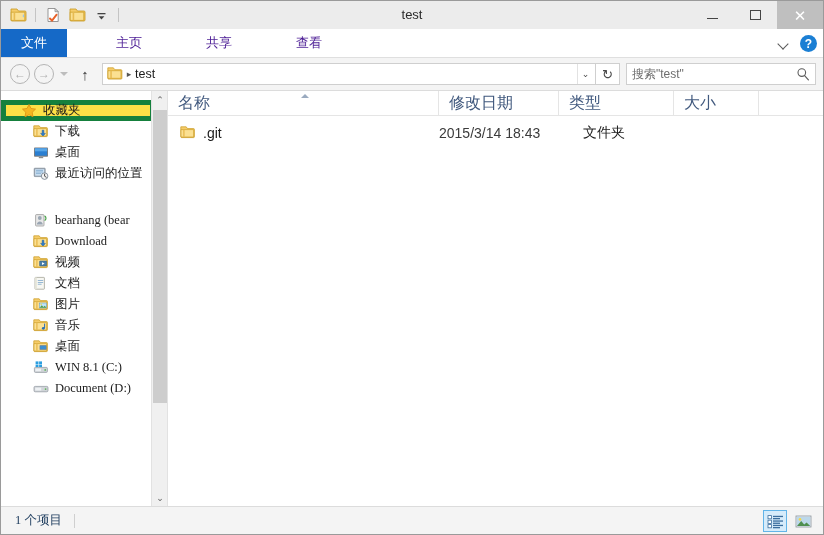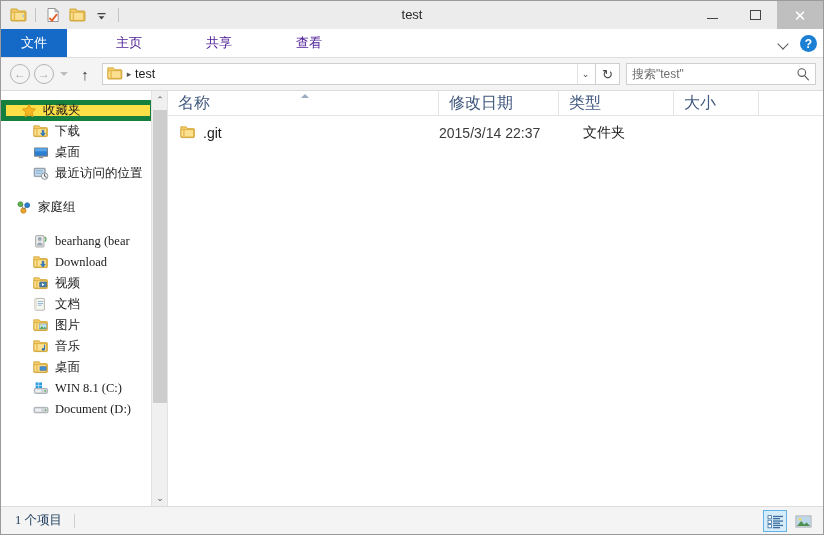--- a/index.html
+++ b/index.html
@@ -440,31 +440,20 @@
               <path d="M3 4.4h7M3 6h7M3 7.6h5" stroke="#7fa8cc" stroke-width="0.8"></path>
               <circle cx="11.6" cy="10.1" r="3.3" fill="#f3f3f3" stroke="#6e7c8a" stroke-width="0.8"></circle>
               <path d="M11.6 8.1v2.1l1.6 1" fill="none" stroke="#3d3d3d" stroke-width="0.9" stroke-linecap="round"></path>
             </svg>
           </span>
           <span>最近访问的位置</span>
         </div>
 
         <div class="nav-gap"></div>
 
-        <div class="nav-item root">
-          <span class="nav-ico">
-            <svg width="16" height="15" viewBox="0 0 16 15">
-              <circle cx="4.4" cy="4.2" r="2.5" fill="#5bb04f" stroke="#3c7f33" stroke-width="0.6"></circle>
-              <circle cx="11.2" cy="5.2" r="2.5" fill="#2b7fd1" stroke="#1a5a9c" stroke-width="0.6"></circle>
-              <circle cx="7.4" cy="10.6" r="2.7" fill="#e8a32b" stroke="#b87c16" stroke-width="0.6"></circle>
-              <path d="M5.4 5.6l2 3.2M9.6 6.8l-1.2 2.2" stroke="#6e6e6e" stroke-width="0.9"></path>
-            </svg>
-          </span>
-          <span>家庭组</span>
-        </div>
 
         <div class="nav-gap"></div>
 
         <div class="nav-item child">
           <span class="nav-ico">
             <svg width="16" height="15" viewBox="0 0 16 15">
               <rect x="2.6" y="1.6" width="8.4" height="11.4" rx="0.8" fill="#e8e8e8" stroke="#8c8c8c" stroke-width="0.7"></rect>
               <circle cx="6.8" cy="5" r="1.9" fill="#9aa6b3"></circle>
               <path d="M3.8 11.6c0-1.9 1.3-3.2 3-3.2s3 1.3 3 3.2z" fill="#9aa6b3"></path>
               <path d="M12 3.2c1.3 0.9 1.3 3 0 4" fill="none" stroke="#3c9e3c" stroke-width="1.1" stroke-linecap="round"></path>
@@ -600,21 +589,21 @@
           <div class="fcell name">
             <span class="fico">
               <svg width="16" height="15" viewBox="0 0 16 15">
                 <path d="M0.8 1.8h5.4l1.3 1.8H13.6a0.8 0.8 0 0 1 0.8 0.8v7.4a0.8 0.8 0 0 1-0.8 0.8H1.6a0.8 0.8 0 0 1-0.8-0.8z" fill="#f5cc6a" stroke="#c9991f" stroke-width="0.7"></path>
                 <path d="M1 4.6h12.6v7.4H1z" fill="#fbe092" stroke="#c9991f" stroke-width="0.6"></path>
                 <rect x="3.2" y="4.8" width="1.4" height="7" fill="#e8bb52"></rect>
               </svg>
             </span>
             <span>.git</span>
           </div>
-          <div class="fcell date">2015/3/14 22:37</div>
+          <div class="fcell date">2015/3/14 18:43</div>
           <div class="fcell type">文件夹</div>
           <div class="fcell size"></div>
         </div>
       </div>
     </div>
   </div>
 
   <div class="statusbar">
     <span class="status-text">1 个项目</span>
     <span class="status-sep"></span>

